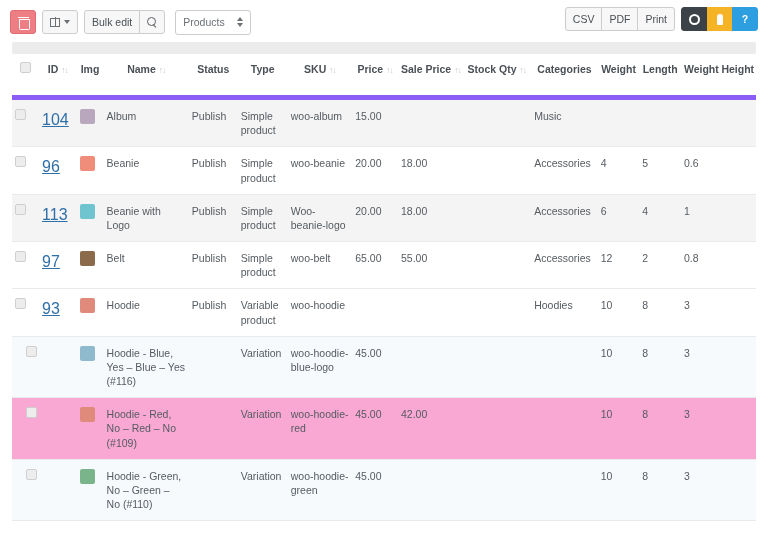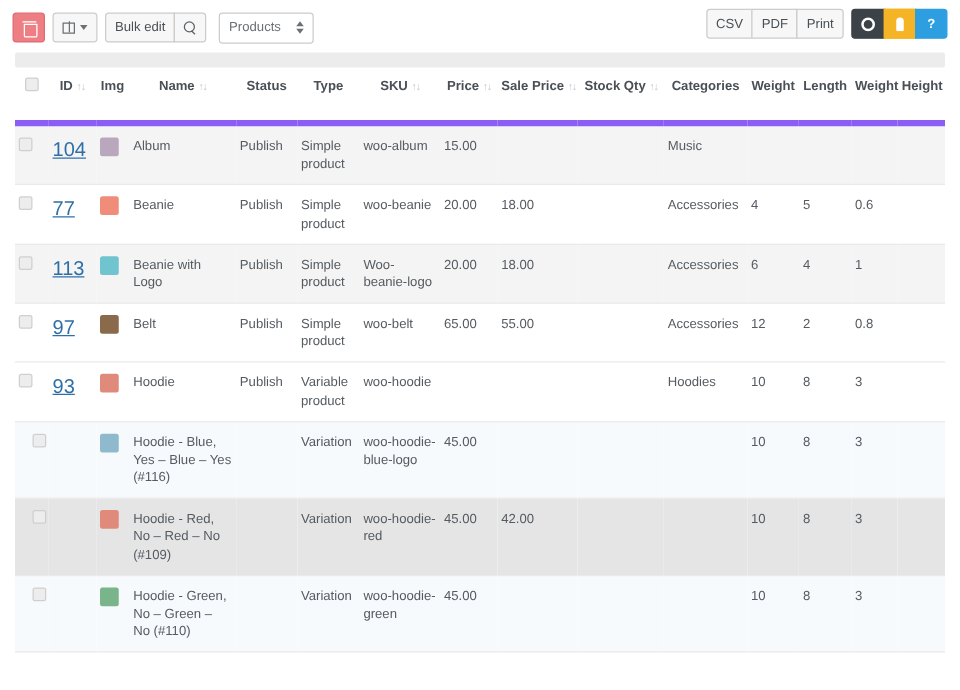--- a/index.html
+++ b/index.html
@@ -113,21 +113,21 @@
   thead th {
     font-size:10.5px; font-weight:bold; color:#4a5056;
     text-align:center; padding:8px 3px 20px 3px; vertical-align:middle;
     border-bottom:5px solid #8b5cf6; white-space:nowrap;
   }
   tbody td {
     font-size:10.5px; color:#555b61; padding:9px 3px; vertical-align:top;
     border-bottom:1px solid #eaeaea; line-height:1.35;
   }
   tbody tr.alt td { background:#f4f4f4; }
-  tbody tr.variation td { background:#e5e5e5; }
+  tbody tr.variation td { background:#f9a8d4; }
   tbody tr.variation.alt td { background:#f7fafd; }
   .sortc { display:inline-block; margin-left:3px; color:#c3c8cc; font-size:8.5px; letter-spacing:-1px; font-weight:normal;}
   .chk {
     width:11px;height:11px;border:1px solid #cfcfcf;background:#ededed;border-radius:2px;
     display:inline-block; cursor:pointer;
   }
   .idlink { color:#2f6fa8; text-decoration:underline; cursor:pointer; font-size:16px;}
   .thumb {
     width:15px;height:15px;border-radius:2px;display:inline-block;
   }
@@ -214,21 +214,21 @@
             <td class="th-c8"></td>
             <td class="th-c9"></td>
             <td class="th-c10">Music</td>
             <td class="th-c11"></td>
             <td class="th-c12"></td>
             <td class="th-c13"></td>
             <td class="th-c14"></td>
           </tr>
           <tr class="">
             <td class="th-c0"><span class="chk"></span></td>
-            <td class="th-c1"><span class="idlink">77</span></td>
+            <td class="th-c1"><span class="idlink">96</span></td>
             <td class="th-c2"><span class="thumb" style="background: rgb(239, 141, 122);"></span></td>
             <td class="th-c3">Beanie</td>
             <td class="th-c4">Publish</td>
             <td class="th-c5">Simple product</td>
             <td class="th-c6">woo-beanie</td>
             <td class="th-c7">20.00</td>
             <td class="th-c8">18.00</td>
             <td class="th-c9"></td>
             <td class="th-c10">Accessories</td>
             <td class="th-c11">4</td>

